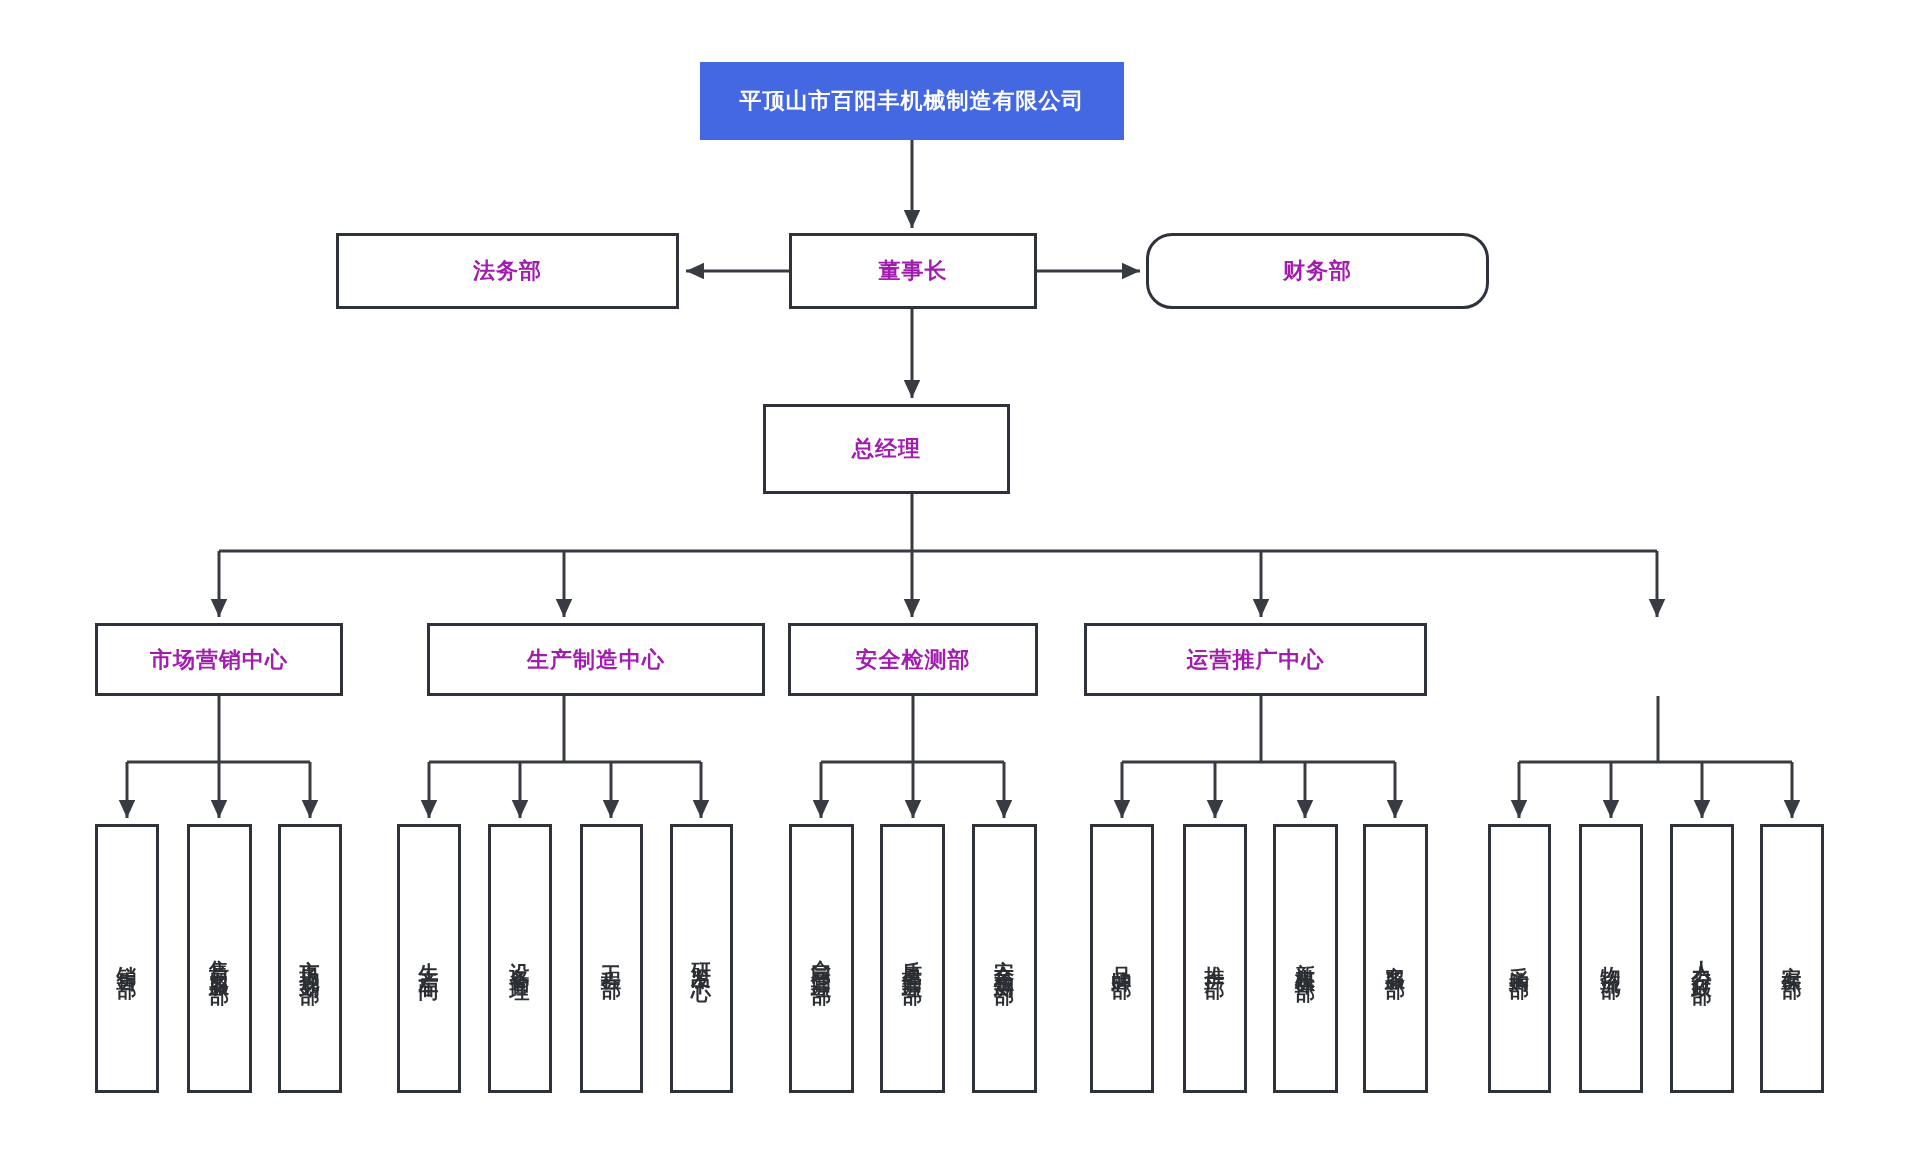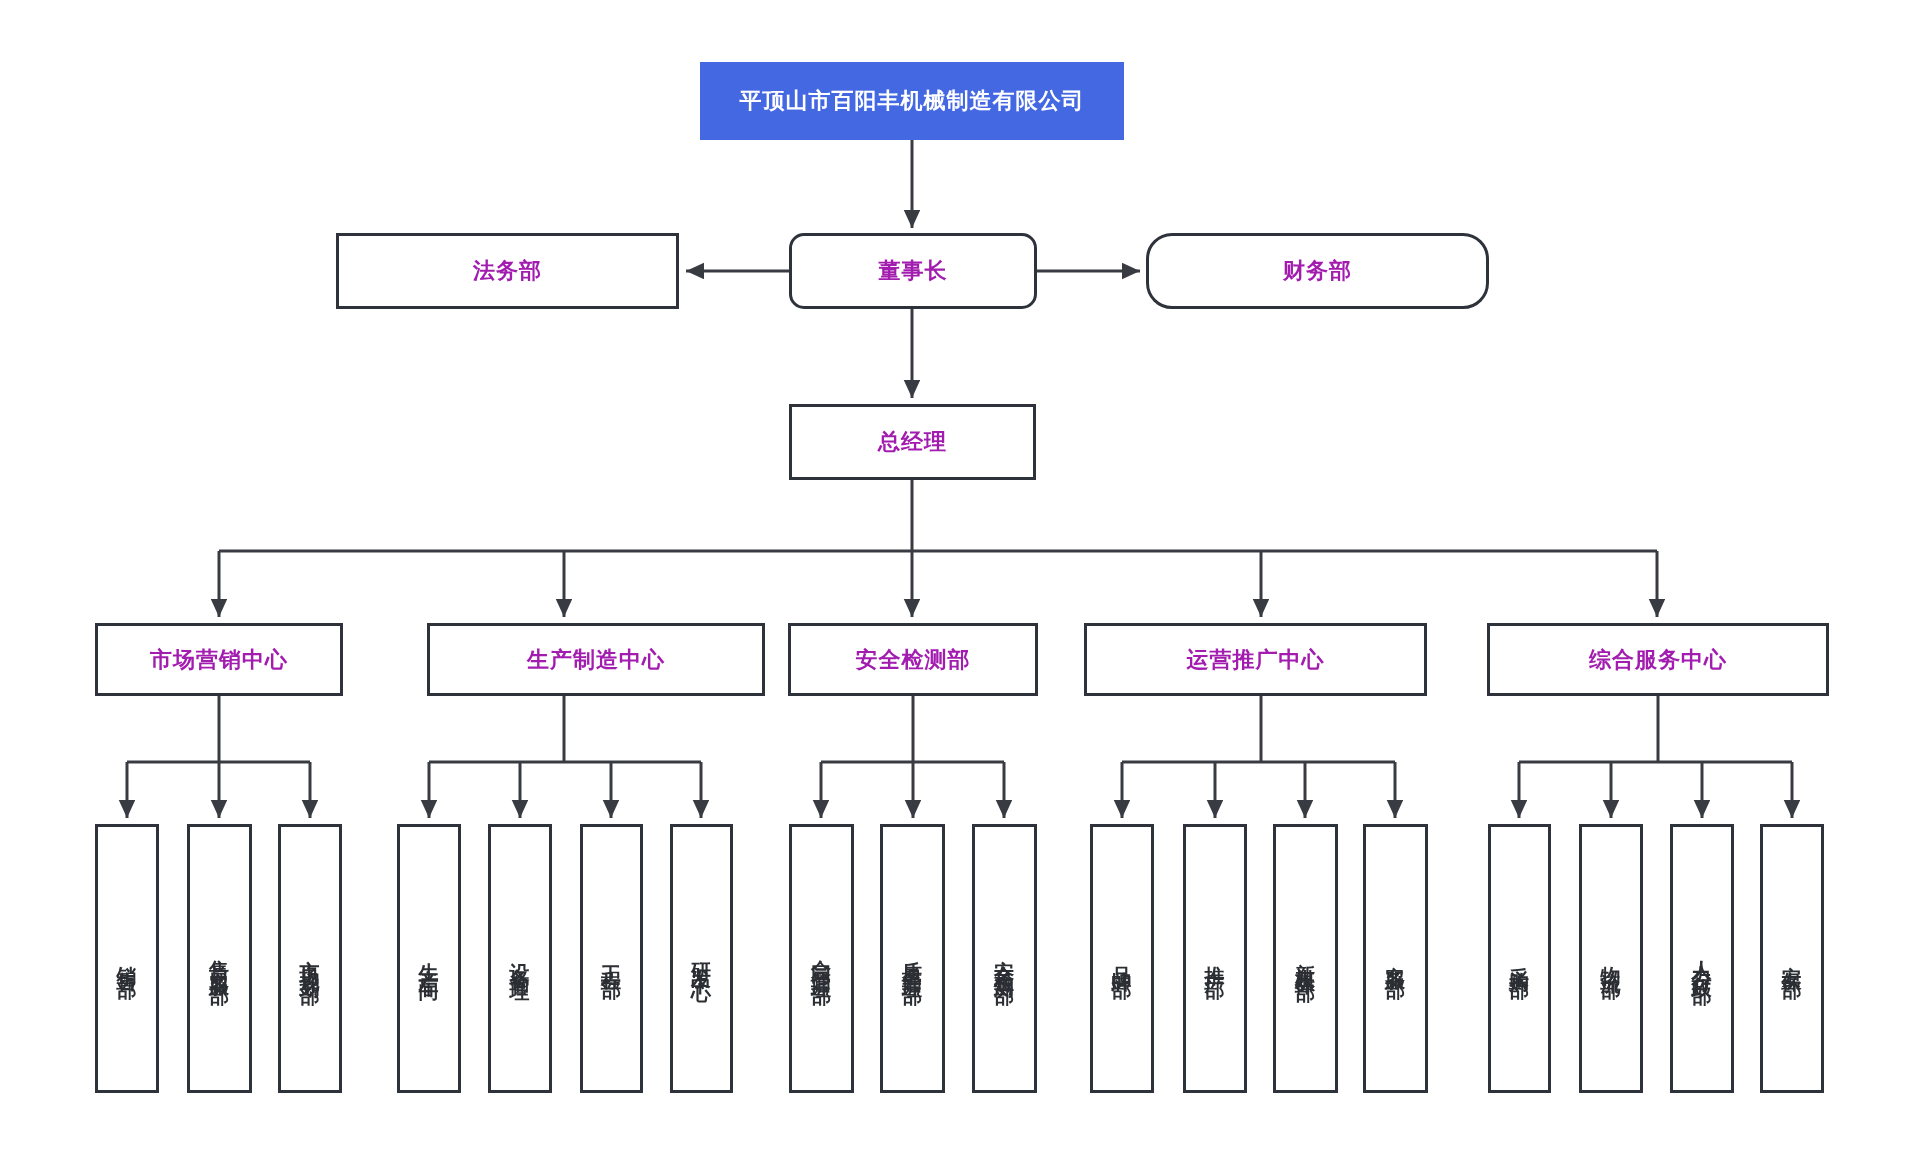--- a/index.html
+++ b/index.html
@@ -123,46 +123,43 @@
     </g>
   </svg>
 
   <div class="node root" style="left:700px; top:62px; width:424px; height:78px;">
     <span>平顶山市百阳丰机械制造有限公司</span>
   </div>
 
   <div class="node" style="left:336px; top:233px; width:343px; height:76px;">
     <span>法务部</span>
   </div>
-  <div class="node" style="left:789px; top:233px; width:248px; height:76px;border-radius:15px;">
+  <div class="node" style="left:789px; top:233px; width:248px; height:76px;">
     <span>董事长</span>
   </div>
   <div class="node" style="left:1146px; top:233px; width:343px; height:76px;border-radius:26px;">
     <span>财务部</span>
   </div>
 
-  <div class="node" style="left:789px; top:404px; width:247px; height:76px;">
+  <div class="node" style="left:763px; top:404px; width:247px; height:90px;">
     <span>总经理</span>
   </div>
 
   <div class="node" style="left:95px; top:623px; width:248px; height:73px;">
     <span>市场营销中心</span>
   </div>
   <div class="node" style="left:395px; top:623px; width:338px; height:73px;margin-left:32px;">
     <span>生产制造中心</span>
   </div>
   <div class="node" style="left:788px; top:623px; width:250px; height:73px;">
     <span>安全检测部</span>
   </div>
   <div class="node" style="left:1084px; top:623px; width:343px; height:73px;">
     <span>运营推广中心</span>
   </div>
-  <div class="node" style="left:1487px; top:623px; width:342px; height:73px;">
-    <span>综合服务中心</span>
-  </div>
 
   <div class="leaf" style="left:95px; top:824px; width:64px; height:269px;">
     <span>销售部</span>
   </div>
   <div class="leaf" style="left:187px; top:824px; width:65px; height:269px;">
     <span>售前客服部</span>
   </div>
   <div class="leaf" style="left:278px; top:824px; width:64px; height:269px;">
     <span>市场规划部</span>
   </div>

